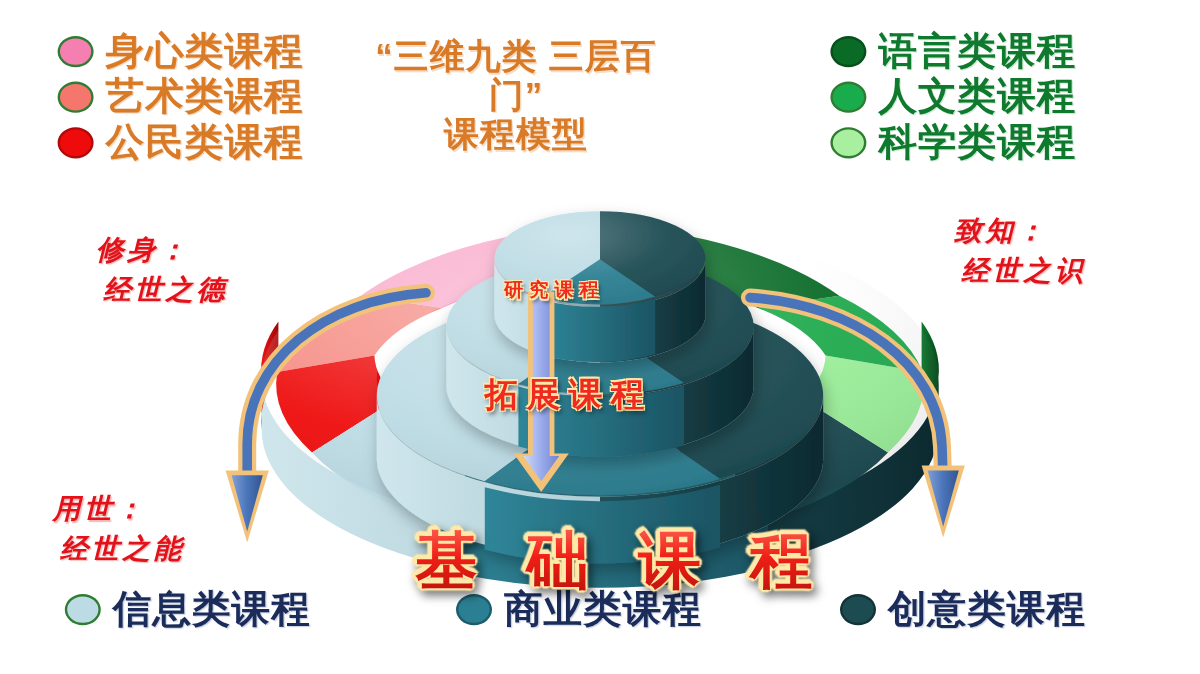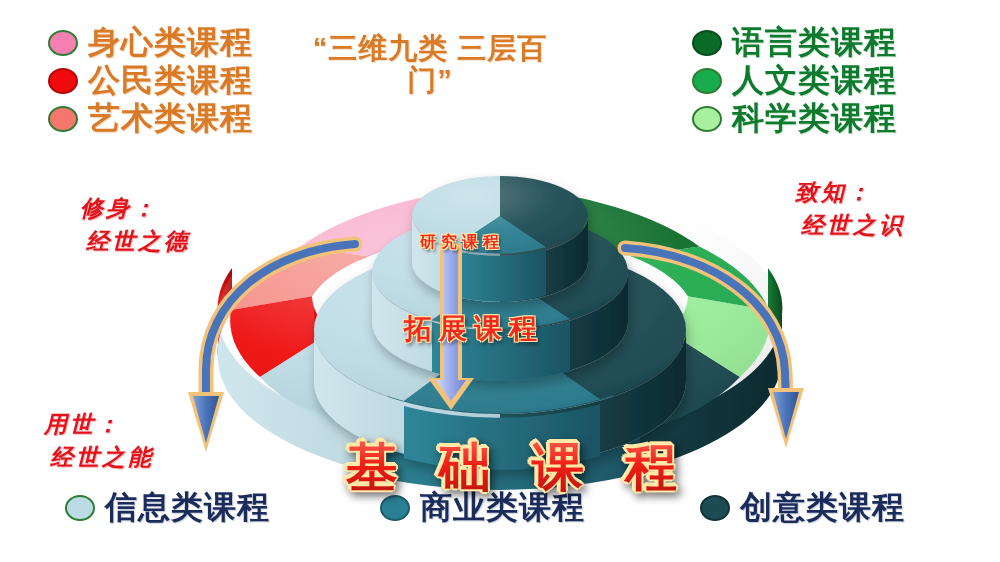--- a/index.html
+++ b/index.html
@@ -16,21 +16,21 @@
   .dot{width:30px;height:26px;border-radius:50%;border:2px solid #2e7d32;box-sizing:border-box;flex:0 0 auto;}
   .leg-label{font-size:32px;font-weight:bold;letter-spacing:1px;white-space:nowrap;}
 
   #legend-left{left:48px;top:24px;}
   #legend-left .leg-label{color:#d97a27;text-shadow:1px 1px 0 #f5d6bb;}
   #legend-right{left:692px;top:24px;}
   #legend-right .leg-label{color:#0f7a2e;text-shadow:1px 1px 0 #cfe9d6;}
 
   .legend-bottom-item{position:absolute;display:flex;align-items:center;gap:10px;}
   .legend-bottom-item .leg-label{color:#1b2c5a;text-shadow:1px 1px 1px #c6cede;}
-  #legend-info{left:65px;top:486px;}
+  #legend-info{left:54px;top:486px;}
   #legend-biz{left:380px;top:486px;}
   #legend-create{left:700px;top:486px;}
 
   
   #title{
     position:absolute;left:290px;top:32px;width:280px;text-align:center;
     color:#d97a27;font-weight:bold;line-height:1.12;font-size:29px;
     letter-spacing:1px;text-shadow:1px 1px 0 #f6dcc4;
     font-family:"Liberation Sans","DejaVu Sans",sans-serif;
   }
@@ -210,34 +210,35 @@
     </g>
 
     <g>
       <path d="M 440,243 L 462,243 L 462,378 L 474,378 L 451,410 L 428,378 L 440,378 Z" fill="#f3c27a"></path>
       <path d="M 444,247 L 458,247 L 458,380 L 466,380 L 451,401 L 436,380 L 444,380 Z" fill="url(#gArrowVert)"></path>
     </g>
   </svg>
 
   <div id="title">
     <span class="t1">“三维九类  三层百门”</span>
+    <span class="t2">课程模型</span>
   </div>
 
   <div id="legend-left" class="legend">
     <div class="legend-row">
       <span class="dot" style="background:#f57fb0;"></span>
       <span class="leg-label">身心类课程</span>
     </div>
     <div class="legend-row">
+      <span class="dot" style="background:#f4766d;"></span>
+      <span class="leg-label">艺术类课程</span>
+    </div>
+    <div class="legend-row">
       <span class="dot" style="background:#ef0b0b;border-color:#b00909;"></span>
       <span class="leg-label">公民类课程</span>
-    </div>
-    <div class="legend-row">
-      <span class="dot" style="background:#f4766d;"></span>
-      <span class="leg-label">艺术类课程</span>
     </div>
   </div>
 
   <div id="legend-right" class="legend">
     <div class="legend-row">
       <span class="dot" style="background:#0a6b27;border-color:#07501d;"></span>
       <span class="leg-label">语言类课程</span>
     </div>
     <div class="legend-row">
       <span class="dot" style="background:#19ac4c;"></span>

